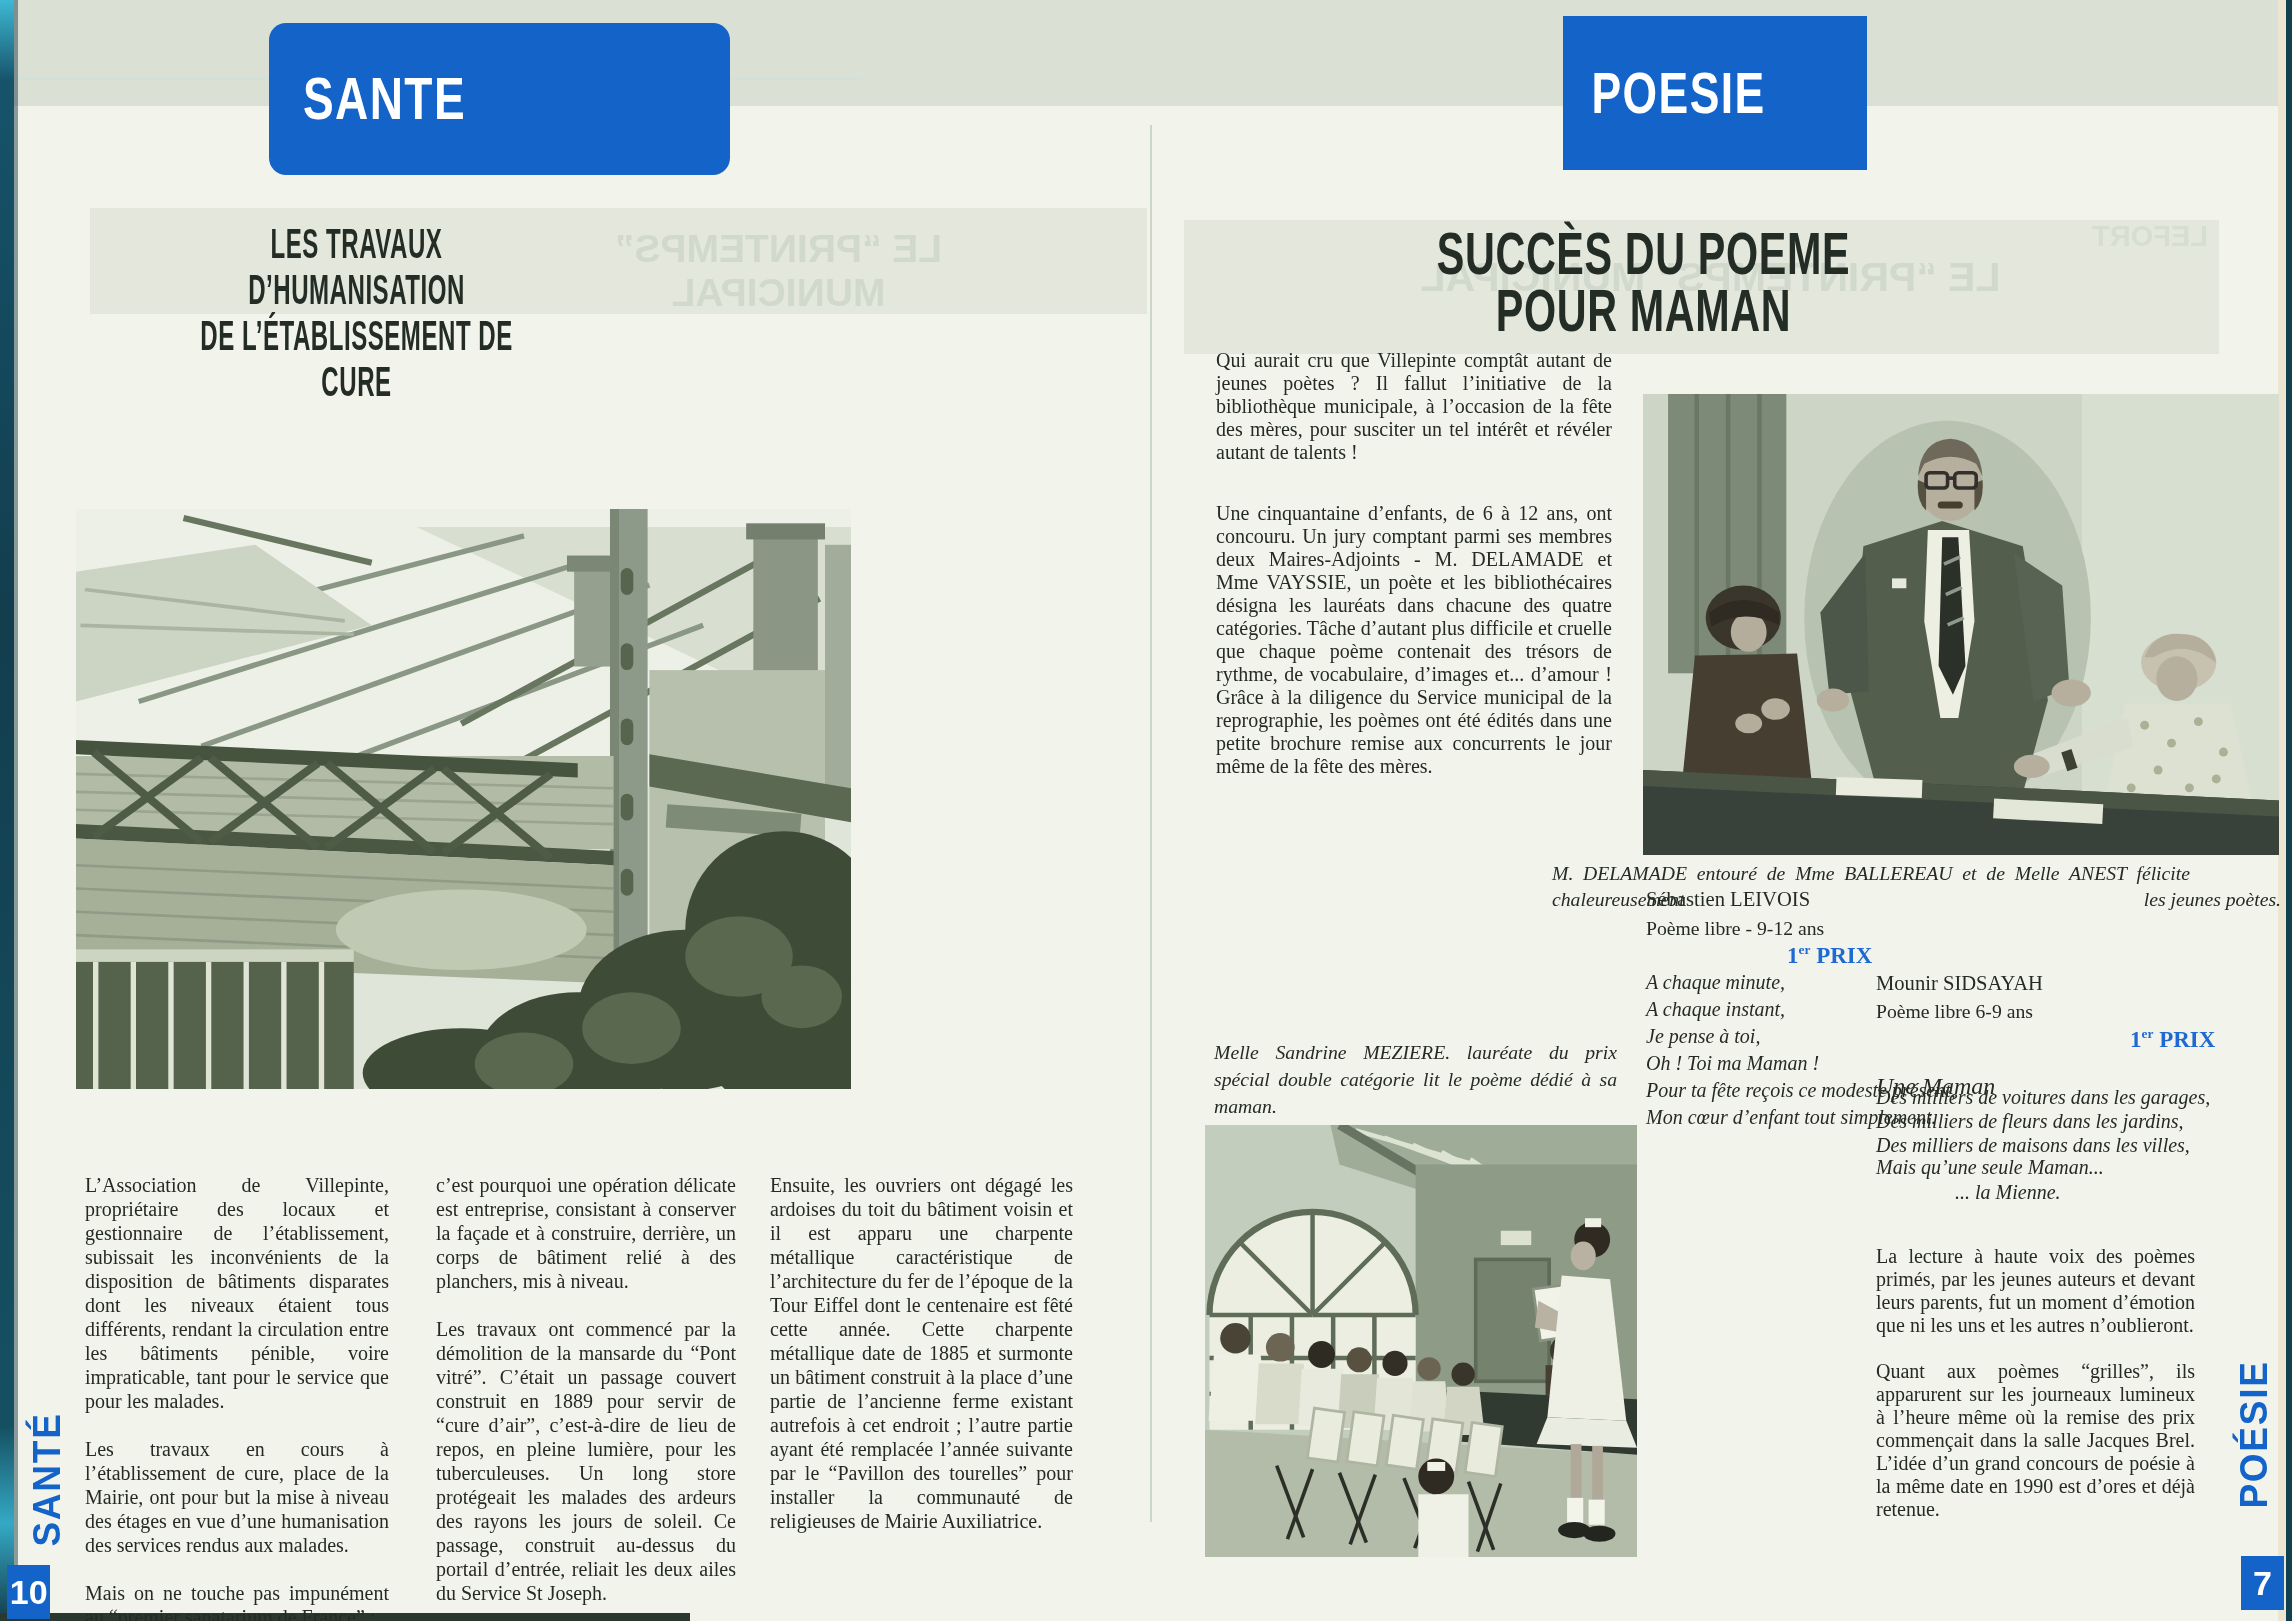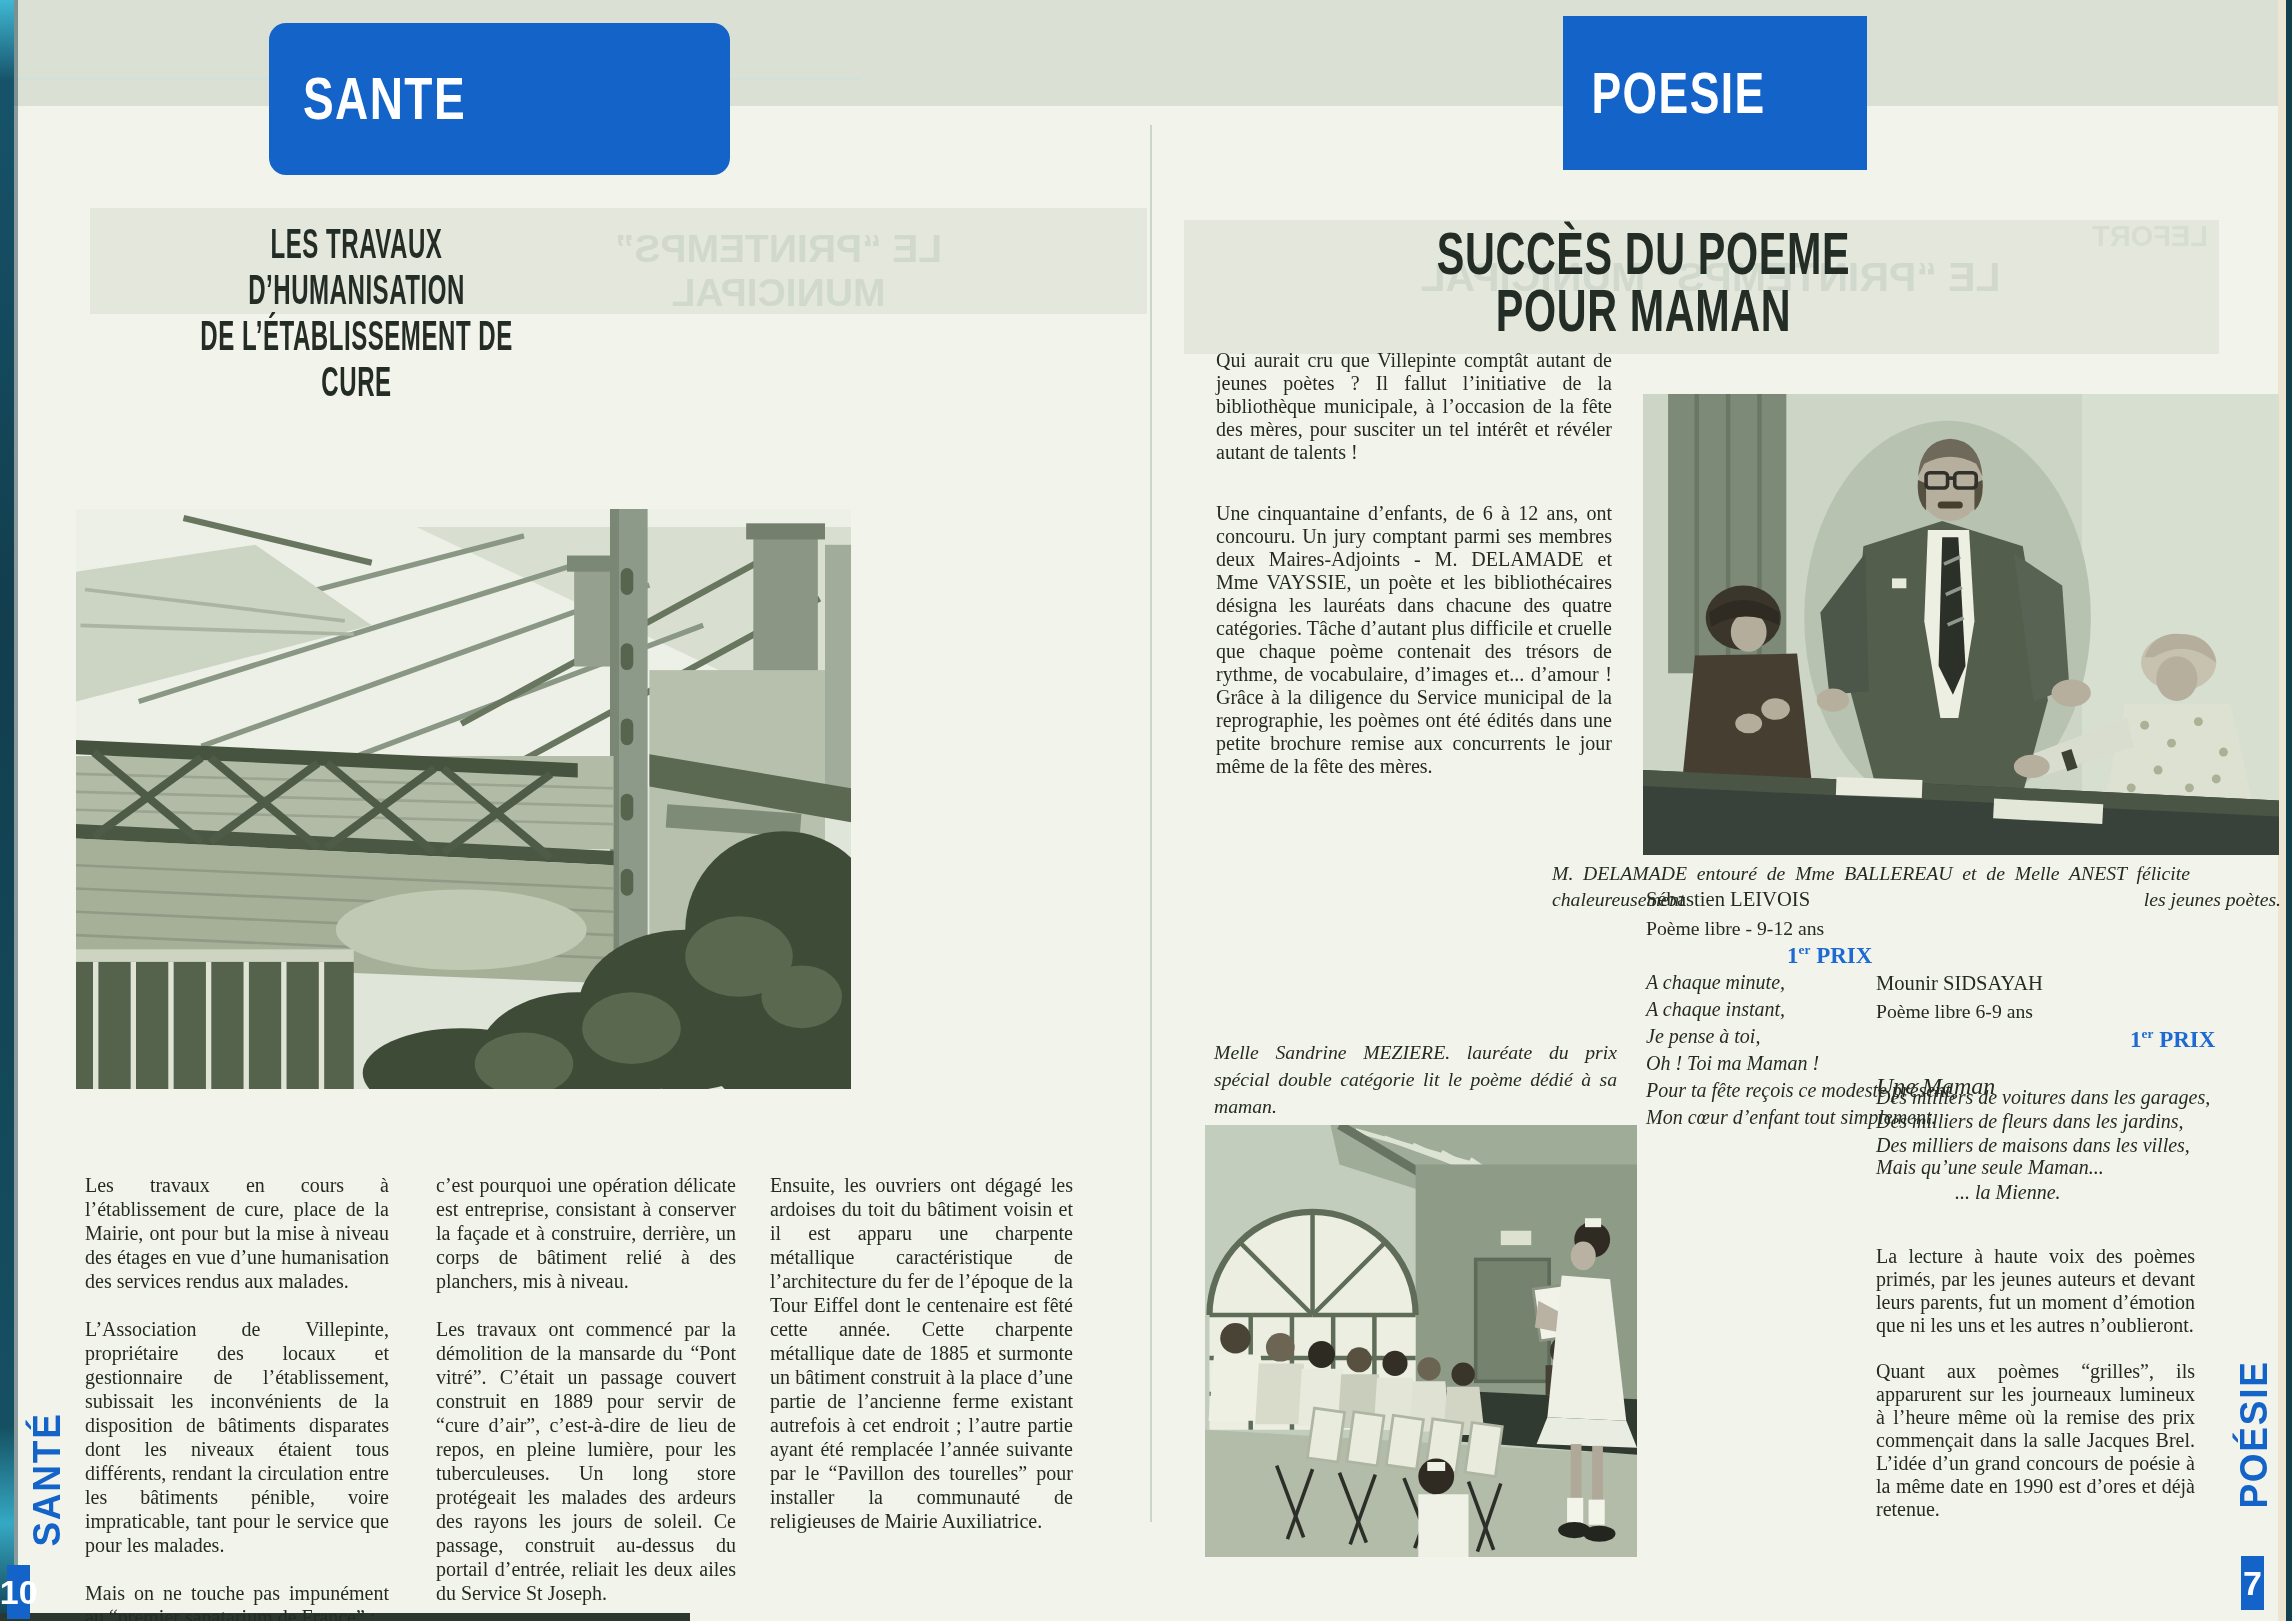--- a/index.html
+++ b/index.html
@@ -30,21 +30,21 @@
   .banner-left .banner-text{transform:translateX(-115px) scaleX(0.78);}
   .banner-right{left:1563px;top:16px;width:304px;height:154px;font-size:57px;}
   .banner-right .banner-text{transform:translateX(-36px) scaleX(0.78);}
   .banner-text{display:inline-block;letter-spacing:1.8px;}
 
   .vlabel{width:197px;height:39px;line-height:39px;text-align:center;
     font-family:"Liberation Sans",sans-serif;font-weight:bold;font-size:39px;letter-spacing:1.8px;
     color:var(--banner-blue);transform:rotate(-90deg) scaleX(0.95);}
   .vlabel-left{left:-52px;top:1460px;}
   .vlabel-right{left:2155px;top:1415px;}
-  .pagenum{width:23px;height:54px;background:var(--banner-blue);color:#fff;
+  .pagenum{width:43px;height:54px;background:var(--banner-blue);color:#fff;
     font-family:"Liberation Sans",sans-serif;font-weight:bold;font-size:34px;
     display:flex;align-items:center;justify-content:center;}
   .pagenum-left{left:7.2px;top:1565px;}
   .pagenum-right{left:2241px;top:1556px;}
 
   
   .hband{background:#e3e7dc;}
   .hband-left{left:90px;top:208px;width:1057px;height:106px;}
   .hband-right{left:1184px;top:220px;width:1035px;height:134px;}
   .ghost{color:#c2cfc0;opacity:.55;transform:scaleX(-1);
@@ -213,22 +213,22 @@
     <g fill="#5a6850">
       <ellipse cx="740" cy="500" rx="60" ry="45"></ellipse>
       <ellipse cx="620" cy="580" rx="55" ry="40"></ellipse>
       <ellipse cx="810" cy="545" rx="45" ry="35"></ellipse>
       <ellipse cx="500" cy="620" rx="55" ry="35"></ellipse>
     </g>
   </svg>
 </div>
 
 <div class="abs bodycol col-1">
+  <p>L’Association de Villepinte, propriétaire des locaux et gestionnaire de l’établissement, subissait les inconvénients de la disposition de bâtiments disparates dont les niveaux étaient tous différents, rendant la circulation entre les bâtiments pénible, voire impraticable, tant pour le service que pour les malades.</p>
   <p>Les travaux en cours à l’établissement de cure, place de la Mairie, ont pour but la mise à niveau des étages en vue d’une humanisation des services rendus aux malades.</p>
-  <p>L’Association de Villepinte, propriétaire des locaux et gestionnaire de l’établissement, subissait les inconvénients de la disposition de bâtiments disparates dont les niveaux étaient tous différents, rendant la circulation entre les bâtiments pénible, voire impraticable, tant pour le service que pour les malades.</p>
   <p>Mais on ne touche pas impunément au “premier sanatarium de France” ;</p>
 </div>
 <div class="abs bodycol col-2">
   <p>c’est pourquoi une opération délicate est entreprise, consistant à conserver la façade et à construire, derrière, un corps de bâtiment relié à des planchers, mis à niveau.</p>
   <p>Les travaux ont commencé par la démolition de la mansarde du “Pont vitré”. C’était un passage couvert construit en 1889 pour servir de “cure d’air”, c’est-à-dire de lieu de repos, en pleine lumière, pour les tuberculeuses. Un long store protégeait les malades des ardeurs des rayons les jours de soleil. Ce passage, construit au-dessus du portail d’entrée, reliait les deux ailes du Service St Joseph.</p>
 </div>
 <div class="abs bodycol col-3">
   <p>Ensuite, les ouvriers ont dégagé les ardoises du toit du bâtiment voisin et il est apparu une charpente métallique caractéristique de l’architecture du fer de l’époque de la Tour Eiffel dont le centenaire est fêté cette année. Cette charpente métallique date de 1885 et surmonte un bâtiment construit à la place d’une partie de l’ancienne ferme existant autrefois à cet endroit ; l’autre partie ayant été remplacée l’année suivante par le “Pavillon des tourelles” pour installer la communauté de religieuses de Mairie Auxiliatrice.</p>
 </div>
 

